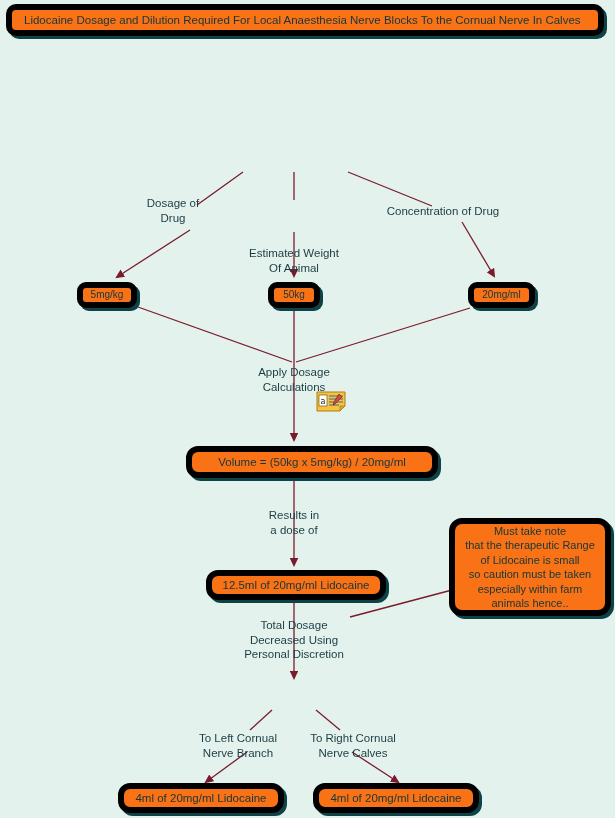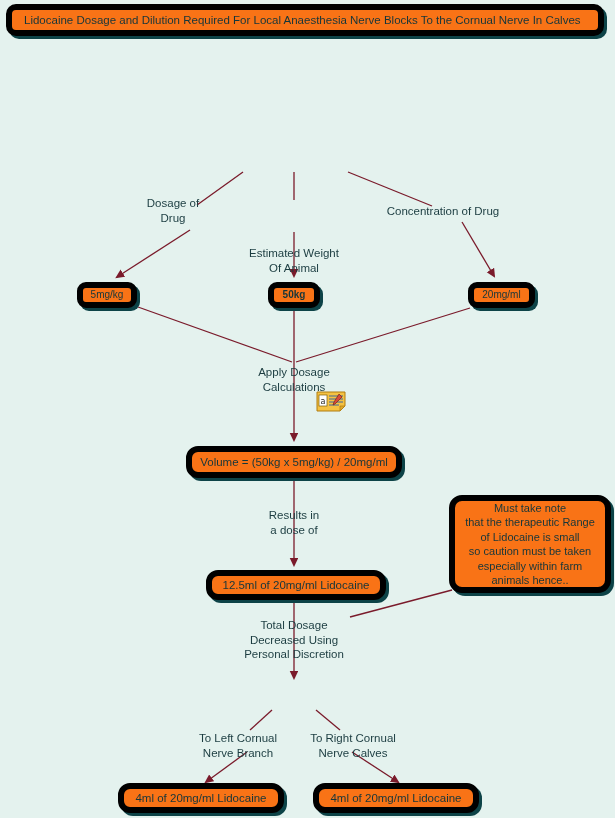--- a/index.html
+++ b/index.html
@@ -124,49 +124,49 @@
   <div class="label" style="left:128px; top:196px; width:90px;">Dosage of
 Drug</div>
 
   <div class="label" style="left:234px; top:203px; width:120px;margin-top:43px;">Estimated Weight
 Of Animal</div>
 
   <div class="label" style="left:372px; top:204px; width:142px;">Concentration of Drug</div>
 
   <div class="node small" style="left:77px; top:282px; width:60px; height:26px;">5mg/kg</div>
 
-  <div class="node small" style="left:268px; top:282px; width:52px; height:26px;font-weight:bold;">50kg</div>
+  <div class="node small" style="left:268px; top:282px; width:52px; height:26px;">50kg</div>
 
   <div class="node small" style="left:468px; top:282px; width:67px; height:26px;">20mg/ml</div>
 
   <div class="label" style="left:238px; top:365px; width:112px;">Apply Dosage
 Calculations</div>
 
   <svg class="note-icon" style="left:316px; top:391px;" viewBox="0 0 30 21">
     <path d="M1,1 L29,1 L29,15 L24,20 L1,20 Z" fill="#f5c242" stroke="#b07d10" stroke-width="1"></path>
     <path d="M24,20 L24,15 L29,15 Z" fill="#e0a92c" stroke="#b07d10" stroke-width="0.7"></path>
     <rect x="3" y="4" width="8" height="11" fill="#ffffff" stroke="#7a5c0a" stroke-width="0.7"></rect>
     <text x="7" y="12.5" font-size="8" font-family="DejaVu Sans, sans-serif" text-anchor="middle" fill="#1b1b1b">a</text>
     <g stroke="#2b5fa8" stroke-width="0.9">
       <line x1="13" y1="5" x2="27" y2="5"></line>
       <line x1="13" y1="8" x2="27" y2="8"></line>
       <line x1="13" y1="11" x2="27" y2="11"></line>
       <line x1="13" y1="14" x2="23" y2="14"></line>
     </g>
     <path d="M23,3 L26,6 L19,13 L17,14 L18,11 Z" fill="#d94b3a" stroke="#7a2218" stroke-width="0.7"></path>
   </svg>
 
-  <div class="node" style="left:186px; top:446px; width:216px; height:32px;">Volume = (50kg x 5mg/kg) / 20mg/ml</div>
+  <div class="node" style="left:186px; top:446px; width:252px; height:32px;">Volume = (50kg x 5mg/kg) / 20mg/ml</div>
 
   <div class="label" style="left:244px; top:508px; width:100px;">Results in
 a dose of</div>
 
   <div class="node" style="left:206px; top:570px; width:180px; height:30px;">12.5ml of 20mg/ml Lidocaine</div>
 
-  <div class="node note" style="left:449px; top:495px; width:162px; height:98px;">Must take note
+  <div class="node note" style="left:449px; top:518px; width:162px; height:98px;">Must take note
 that the therapeutic Range
 of Lidocaine is small
 so caution must be taken
 especially within farm
 animals hence..</div>
 
   <div class="label" style="left:223px; top:618px; width:142px;">Total Dosage
 Decreased Using
 Personal Discretion</div>
 

